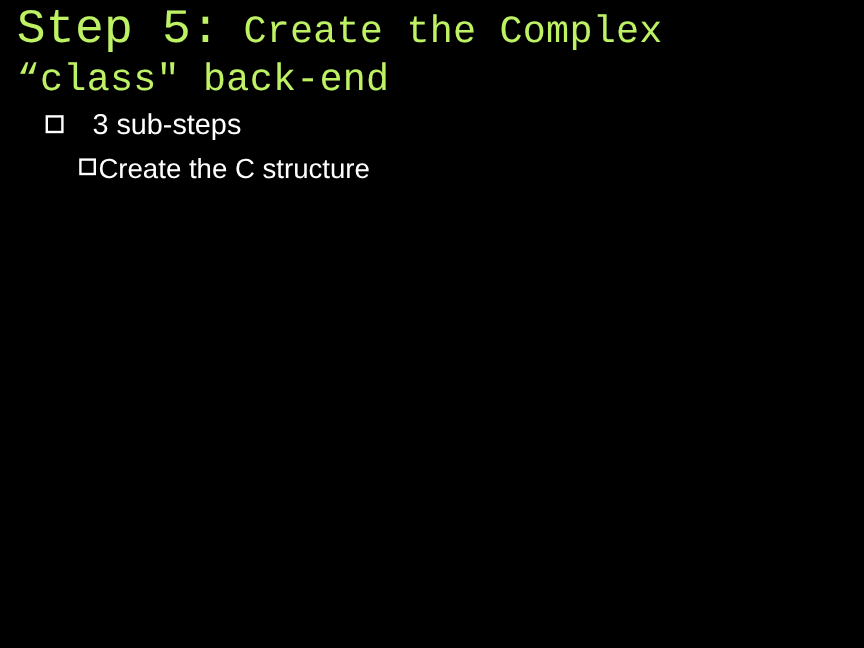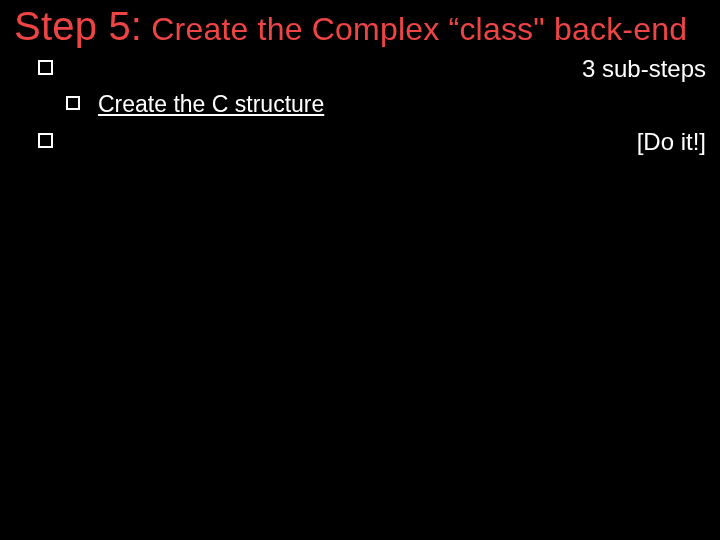--- a/index.html
+++ b/index.html
@@ -16,58 +16,57 @@
     width: 720px;
     height: 540px;
     position: relative;
     box-sizing: border-box;
     padding: 4px 14px;
   }
   .title {
     font-size: 32px;
     line-height: 1.12;
     font-weight: 400;
-    color: #ef4444;
+    color: #bef264;
     margin: 0 0 6px 0;
     letter-spacing: 0.2px;
+    font-family: Liberation Mono, monospace;
   }
   .title .step {
     font-size: 40px;
   }
   .body {
     padding-left: 24px;
   }
   .l1 {
     font-size: 24px;
     margin: 4px 0 6px 0;
     position: relative;
     padding-left: 39px;
-    text-align: right;
   }
   .l1::before {
     content: "";
     position: absolute;
     left: 0;
     top: 5px;
     width: 15px;
     height: 15px;
     border: 2px solid #fff;
     box-sizing: border-box;
     background: transparent;
   }
   .l2-group {
     padding-left: 28px;
     margin-bottom: 8px;
   }
   .l2 {
     font-size: 23px;
     line-height: 1.35;
     position: relative;
-    padding-left: 32px;
-    text-decoration: underline;
+    padding-left: 16px;
   }
   .l2::before {
     content: "";
     position: absolute;
     left: 0;
     top: 7px;
     width: 14px;
     height: 14px;
     border: 2px solid #fff;
     box-sizing: border-box;
@@ -88,18 +87,15 @@
     <div class="l1">
       <span>3 sub-steps</span>
     </div>
 
     <div class="l2-group">
       <div class="l2">
         <span>Create the C structure</span>
       </div>
     </div>
 
-    <div class="l1">
-      <span>[Do it!]</span>
-    </div>
 
   </div>
 </div>
 
 </body></html>

